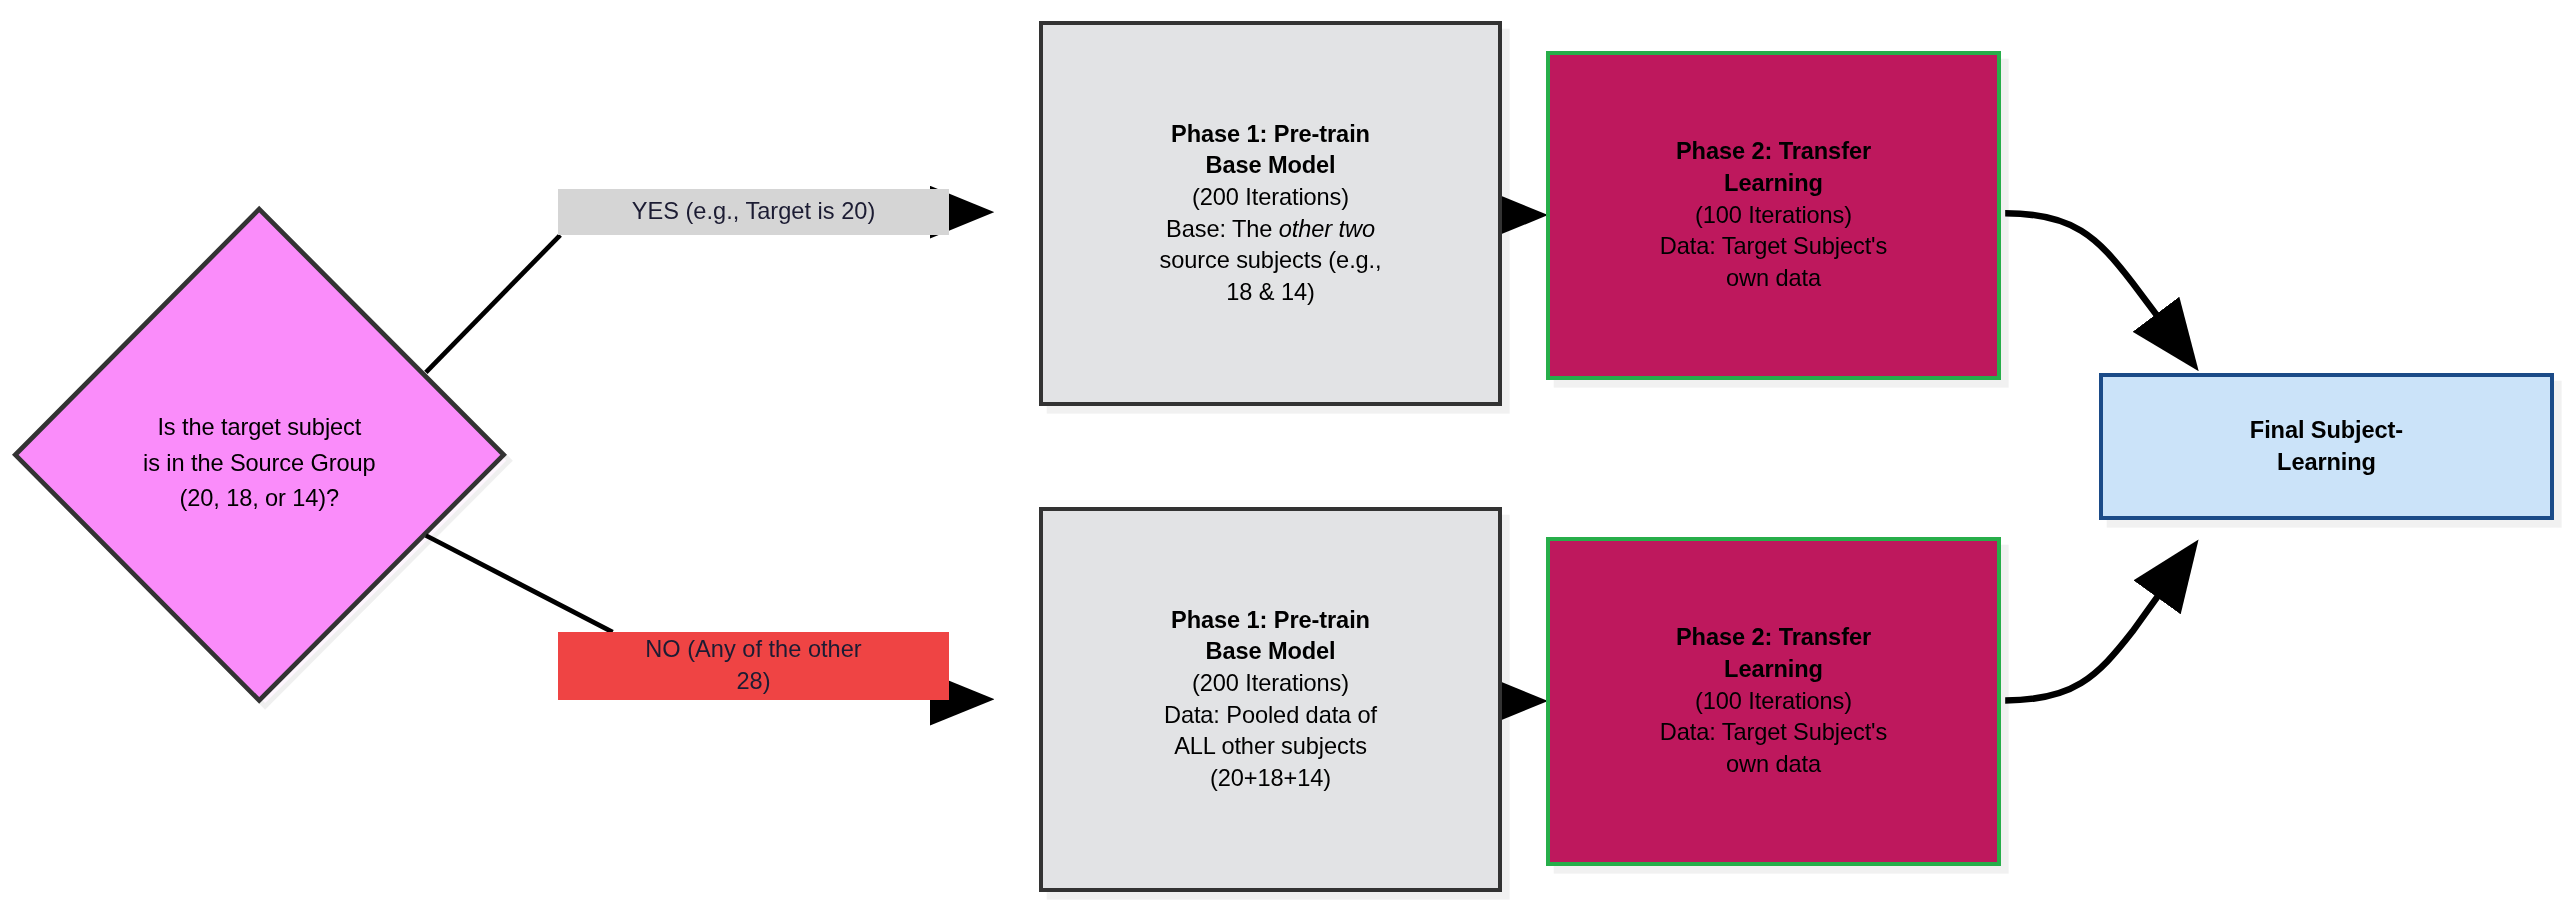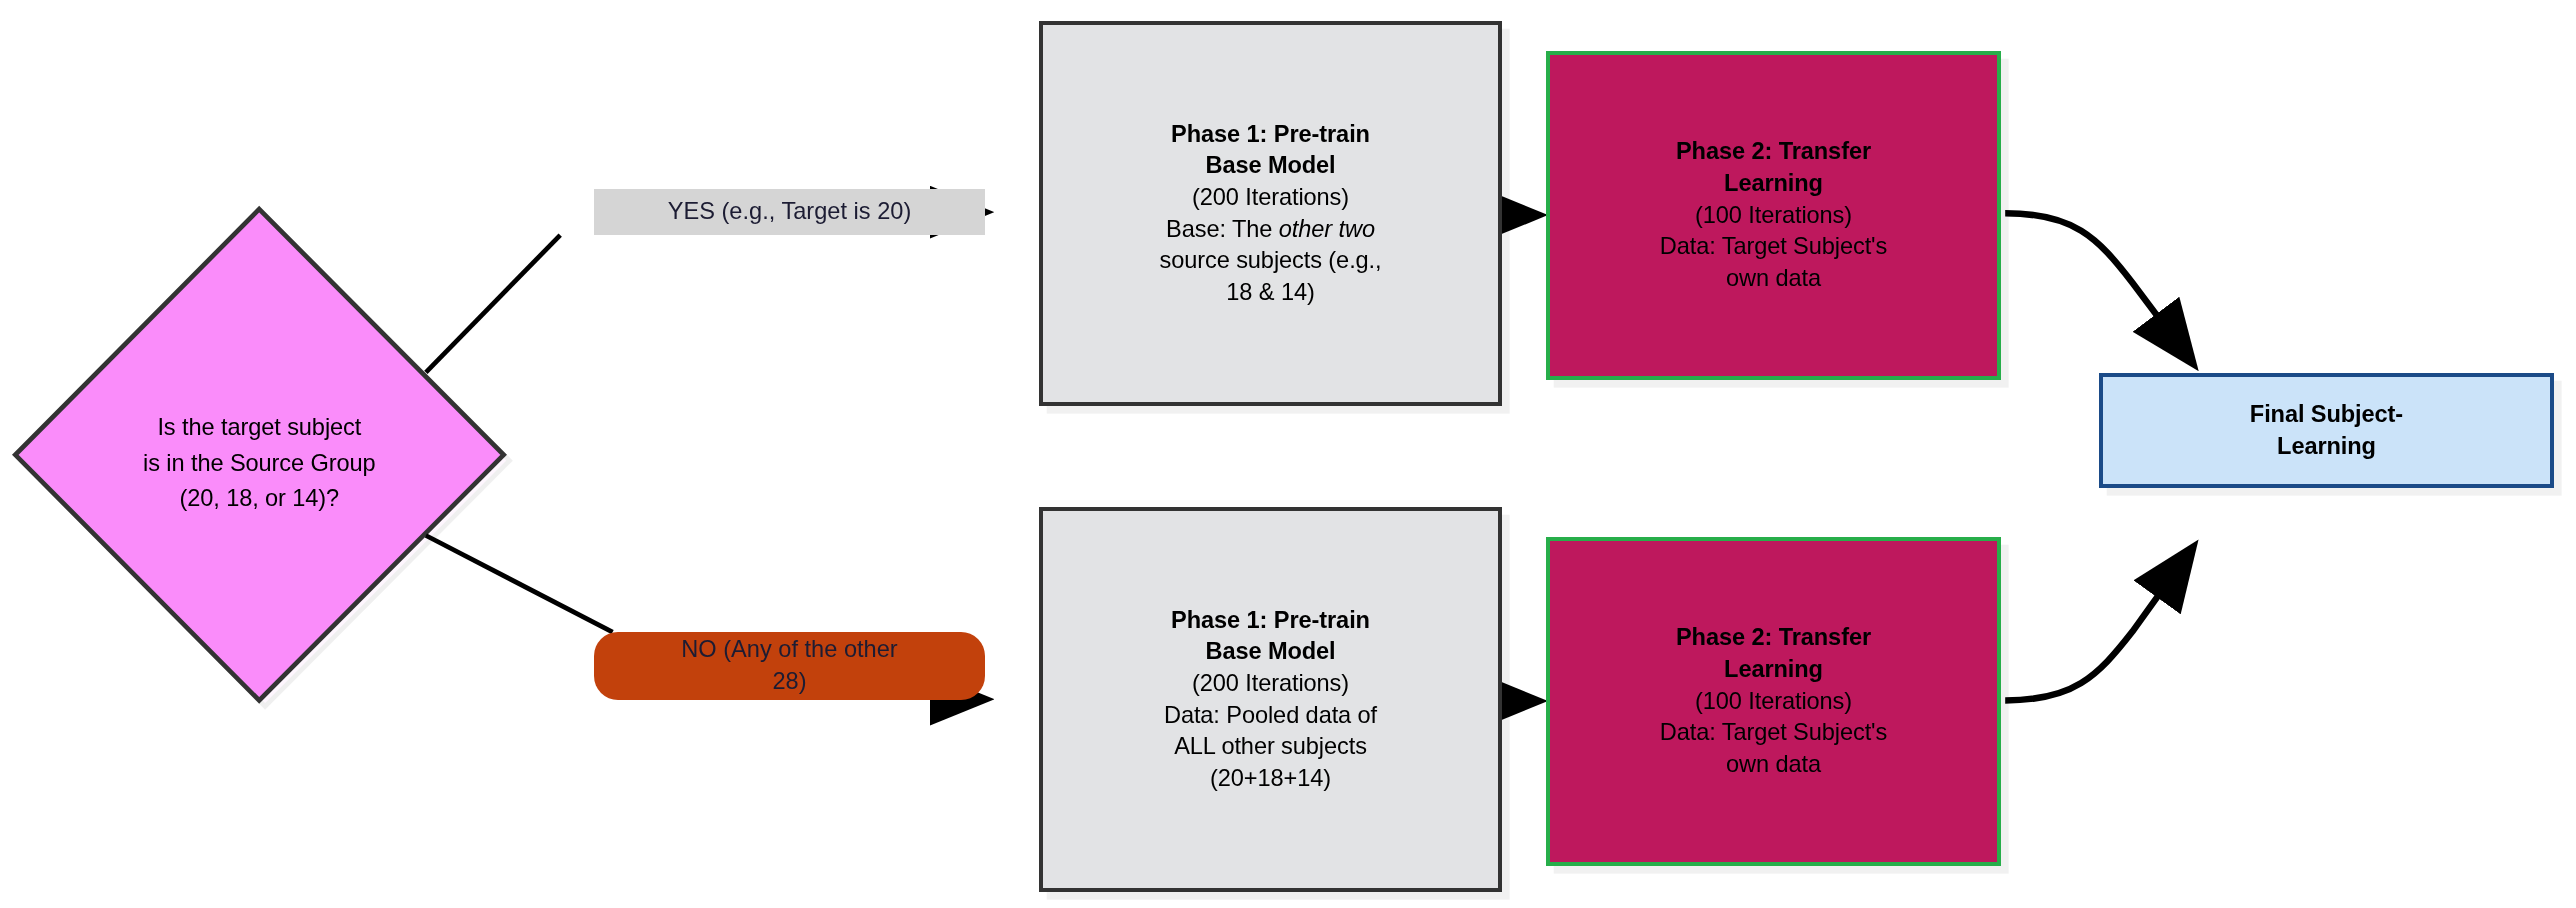--- a/index.html
+++ b/index.html
@@ -92,24 +92,23 @@
     position: absolute;
     box-sizing: border-box;
     display: flex;
     flex-direction: column;
     align-items: center;
     justify-content: center;
     text-align: right;
     color: #1c1c33;
     font-size: 23.6px;
     line-height: 1.34;
-    margin-left: 36px;
   }
   .edge-label.yes { background: #d5d5d5; }
-  .edge-label.no  { background: #c2410c; border-radius: 24px; }
+  .edge-label.no  { background: #ef4444; }
 </style>
 </head>
 <body>
 
 <div id="flow-root">
 
   <svg class="canvas" viewBox="0 0 4373 1543">
     <defs>
       <marker id="arrowhead" markerWidth="11" markerHeight="9" refX="9.4" refY="4.5" orient="auto" markerUnits="strokeWidth">
         <path d="M0,0 L11,4.5 L0,9 Z" fill="#000000"></path>
@@ -180,19 +179,19 @@
   </div>
 
   <div class="node node-green" style="left:1546px; top:537px; width:455px; height:329px; padding:5.9px 14px;">
     <span class="ln b">Phase 2: Transfer</span>
     <span class="ln b">Learning</span>
     <span class="ln">(100 Iterations)</span>
     <span class="ln">Data: Target Subject's</span>
     <span class="ln">own data</span>
   </div>
 
-  <div class="node node-blue" style="left:2099px; top:373px; width:455px; height:115px; padding:4.7px 14px;">
+  <div class="node node-blue" style="left:2099px; top:373px; width:455px; height:147px; padding:4.7px 14px;">
     <span class="ln b">Final Subject-</span>
     <span class="ln b">Learning</span>
   </div>
 
 </div>
 
 
 </body></html>

